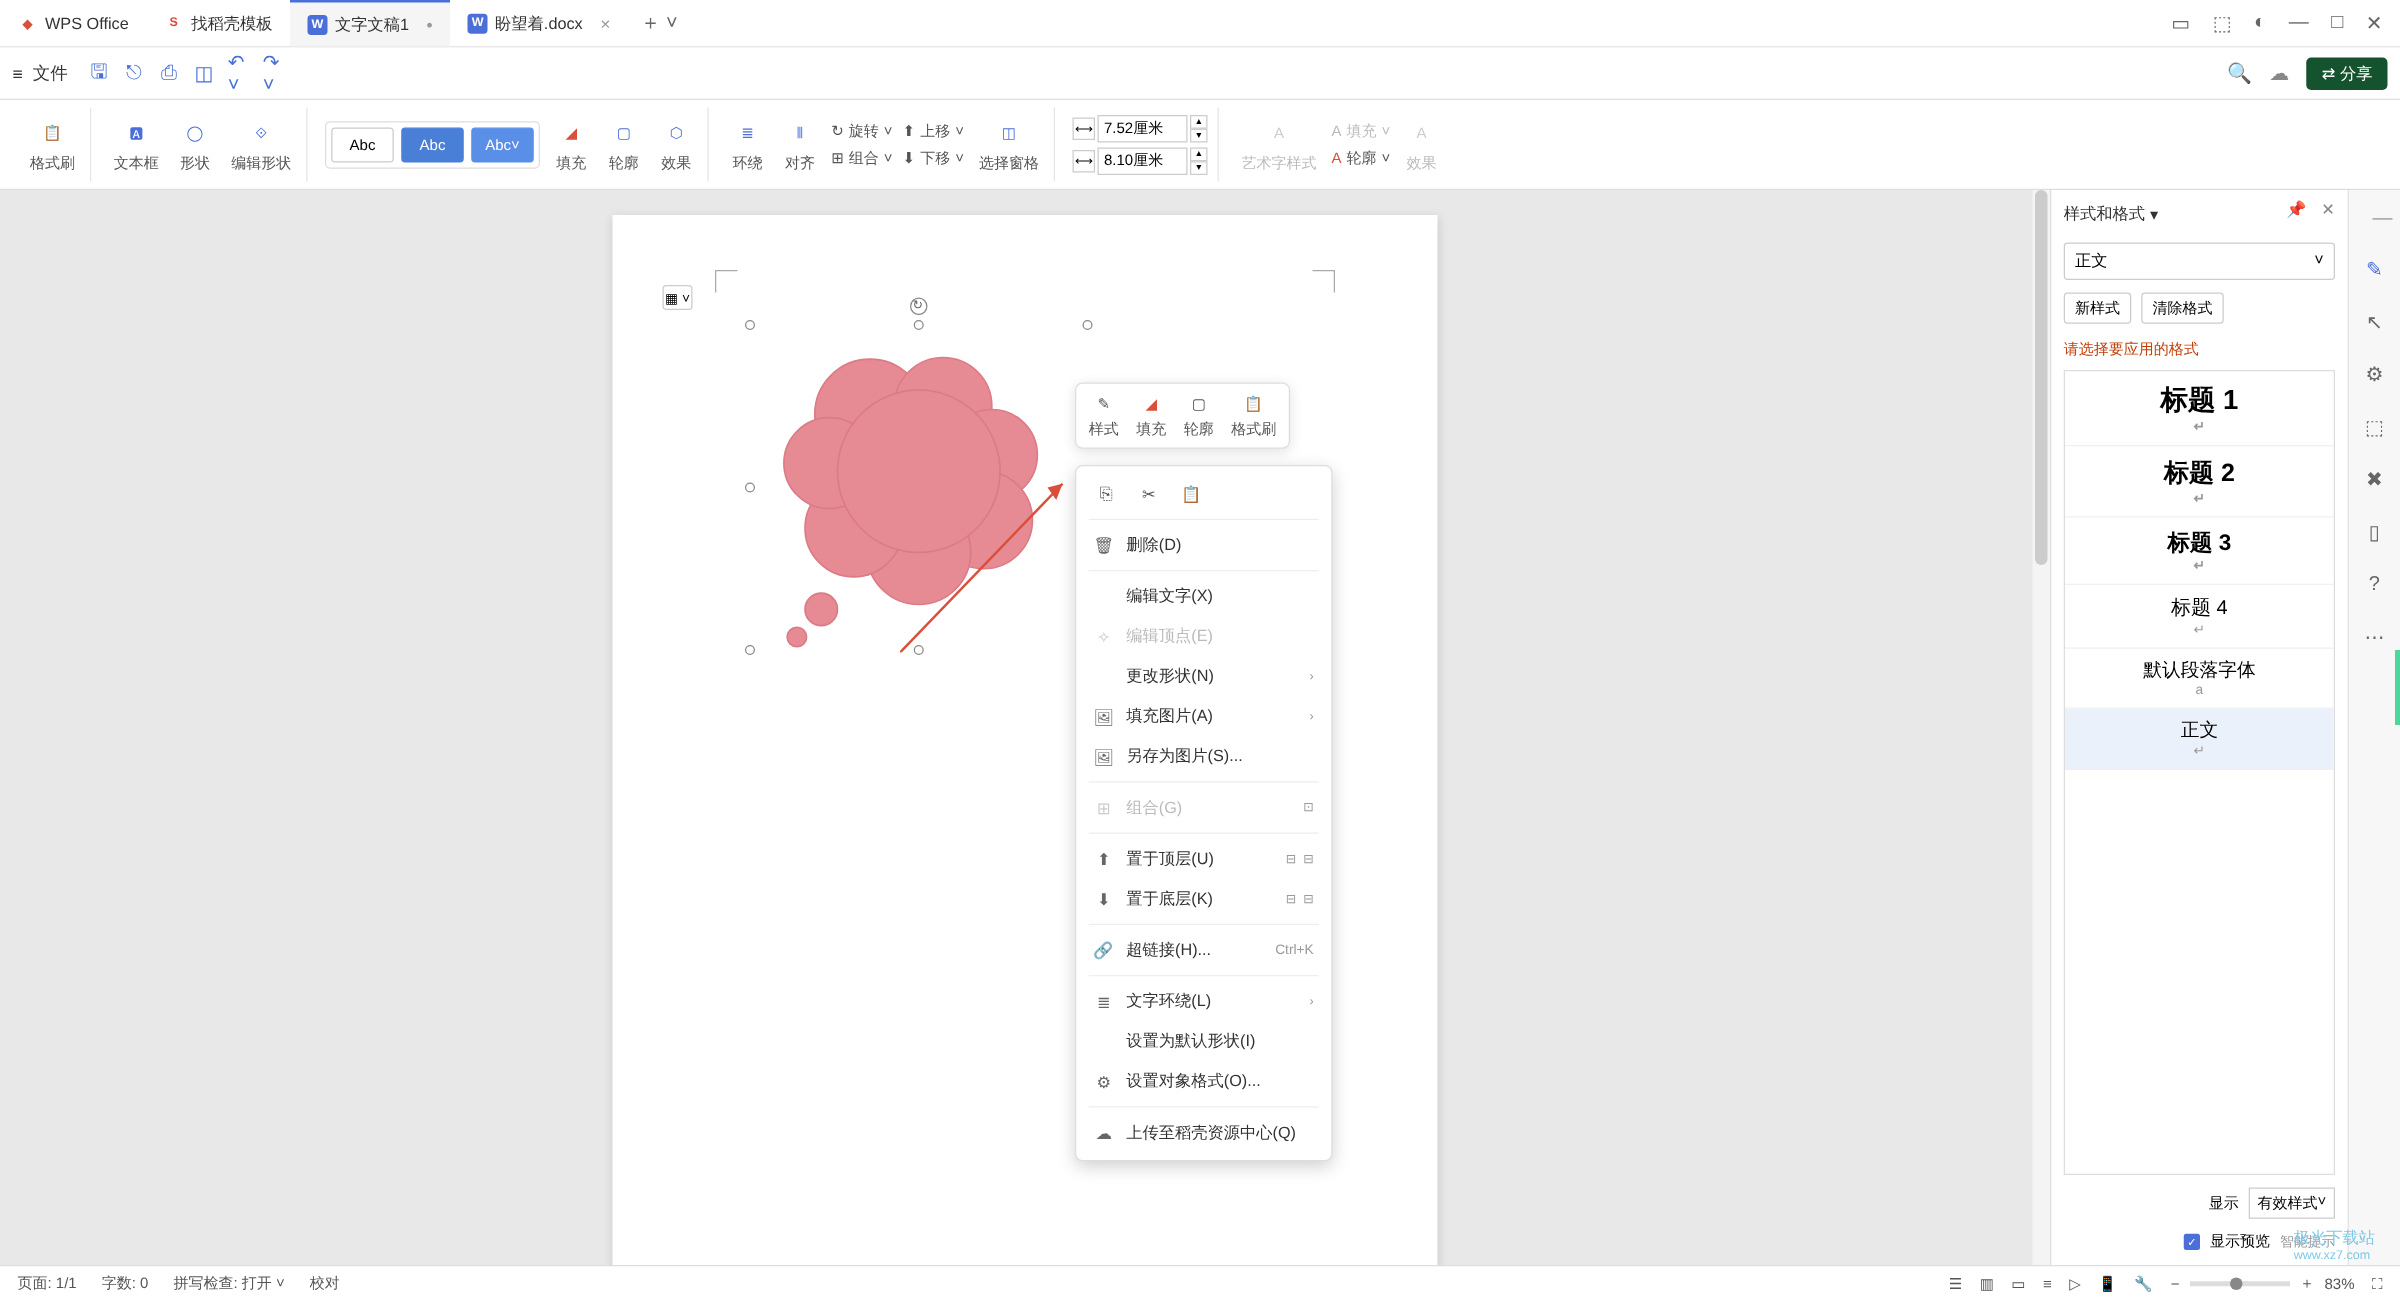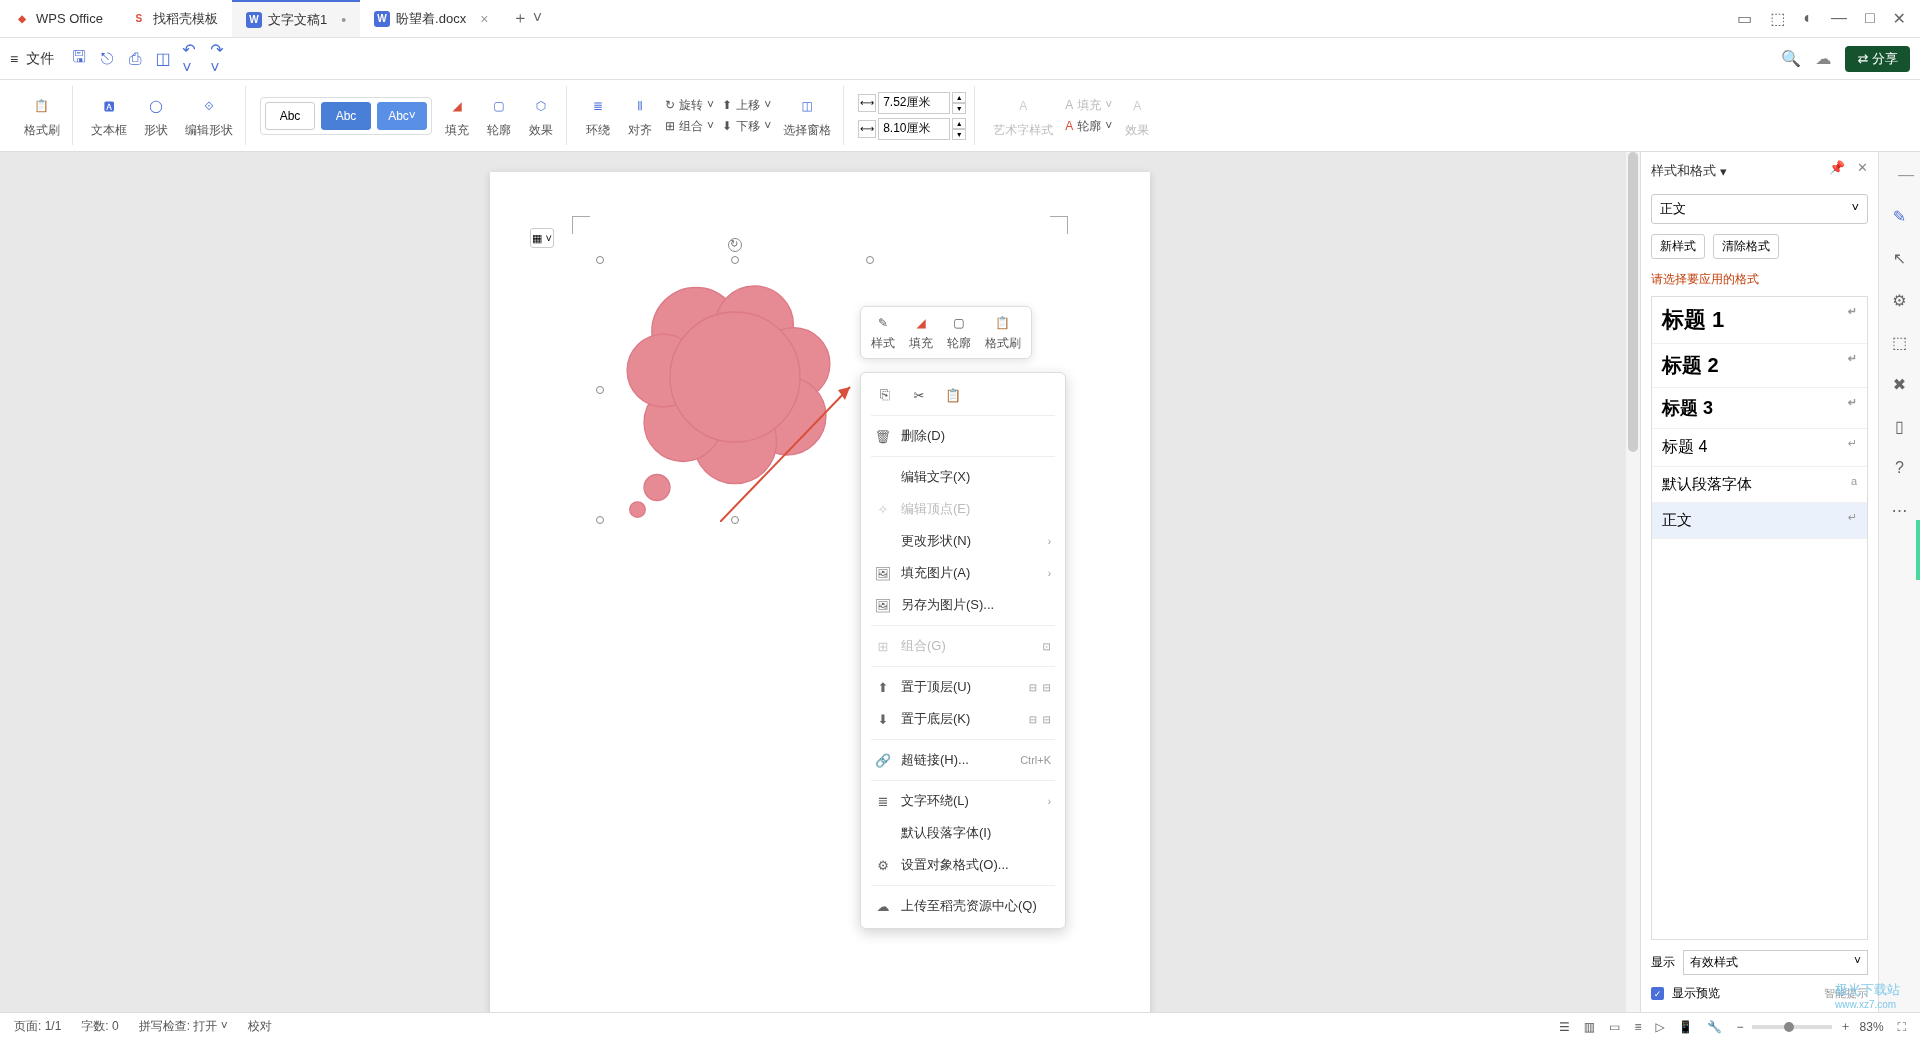--- a/index.html
+++ b/index.html
@@ -90,28 +90,28 @@
 
 
 .side-panel { width: 238px; background: #fff; border-left: 1px solid #ddd; display: flex; flex-direction: column; padding: 10px 10px 0 10px; position: relative; }
 .panel-title { font-size: 13px; color: #333; display: flex; align-items: center; gap: 4px; }
 .panel-actions { position: absolute; top: 8px; right: 10px; display: flex; gap: 12px; color: #888; font-size: 13px; }
 .panel-select { margin-top: 14px; border: 1px solid #ccc; border-radius: 3px; padding: 5px 8px; font-size: 13px; display: flex; justify-content: space-between; }
 .panel-btns { display: flex; gap: 8px; margin-top: 10px; }
 .panel-btn { border: 1px solid #ccc; border-radius: 3px; padding: 3px 8px; font-size: 12px; }
 .panel-hint { font-size: 12px; color: #c2410c; margin-top: 12px; }
 .style-list { margin-top: 8px; border: 1px solid #ddd; flex: 1; overflow: auto; }
-.style-item { padding: 8px 10px; display: flex; justify-content: space-between; align-items: flex-start; border-bottom: 1px solid #f0f0f0; font-size: 15px; }
+.style-item { padding: 8px 10px; display: flex; justify-content: space-between; align-items: center; border-bottom: 1px solid #f0f0f0; font-size: 15px; flex-direction: column; }
 .style-item.h1 { font-size: 22px; font-weight: bold; }
 .style-item.h2 { font-size: 20px; font-weight: bold; }
 .style-item.h3 { font-size: 18px; font-weight: bold; }
 .style-item.h4 { font-size: 16px; font-weight: normal; }
 .style-item.selected { background: #eaf1fb; }
 .style-mark { color: #999; font-size: 11px; }
-.panel-bottom { padding: 10px 0; display: flex; flex-direction: column; gap: 10px; font-size: 12px; }
+.panel-bottom { padding: 10px 0; display: flex; flex-direction: column; gap: 10px; font-size: 12px; align-items: flex-end; }
 .panel-row { display: flex; align-items: center; gap: 8px; }
 .panel-row select, .panel-row .sel { flex: 1; border: 1px solid #ccc; padding: 3px 6px; font-size: 12px; display: flex; justify-content: space-between; }
 .checkbox { width: 13px; height: 13px; background: #4a6fd8; border-radius: 2px; display: flex; align-items: center; justify-content: center; color: #fff; font-size: 9px; }
 
 
 .icon-rail { width: 42px; background: #f7f7f7; border-left: 1px solid #e0e0e0; display: flex; flex-direction: column; align-items: center; padding-top: 14px; gap: 22px; color: #666; }
 .rail-icon { width: 20px; height: 20px; display: flex; align-items: center; justify-content: center; }
 .rail-icon.active { color: #4a6fd8; }
 .rail-accent { position: absolute; right: 0; top: 520px; width: 4px; height: 60px; background: #4ad89f; }
 
@@ -392,21 +392,21 @@
             <span class="ctx-shortcut">Ctrl+K</span>
           </div>
         <div class="ctx-sep"></div>
         <div class="ctx-row">
             <span class="ctx-icon">≣</span>
             <span>文字环绕(L)</span>
             <span class="ctx-arrow">›</span>
           </div>
         <div class="ctx-row">
             <span class="ctx-icon"></span>
-            <span>默认段落字体(I)</span>
+            <span>设置为默认形状(I)</span>
           </div>
         <div class="ctx-row">
             <span class="ctx-icon">⚙</span>
             <span>设置对象格式(O)...</span>
           </div>
         <div class="ctx-sep"></div>
         <div class="ctx-row">
             <span class="ctx-icon">☁</span>
             <span>上传至稻壳资源中心(Q)</span>
           </div>

